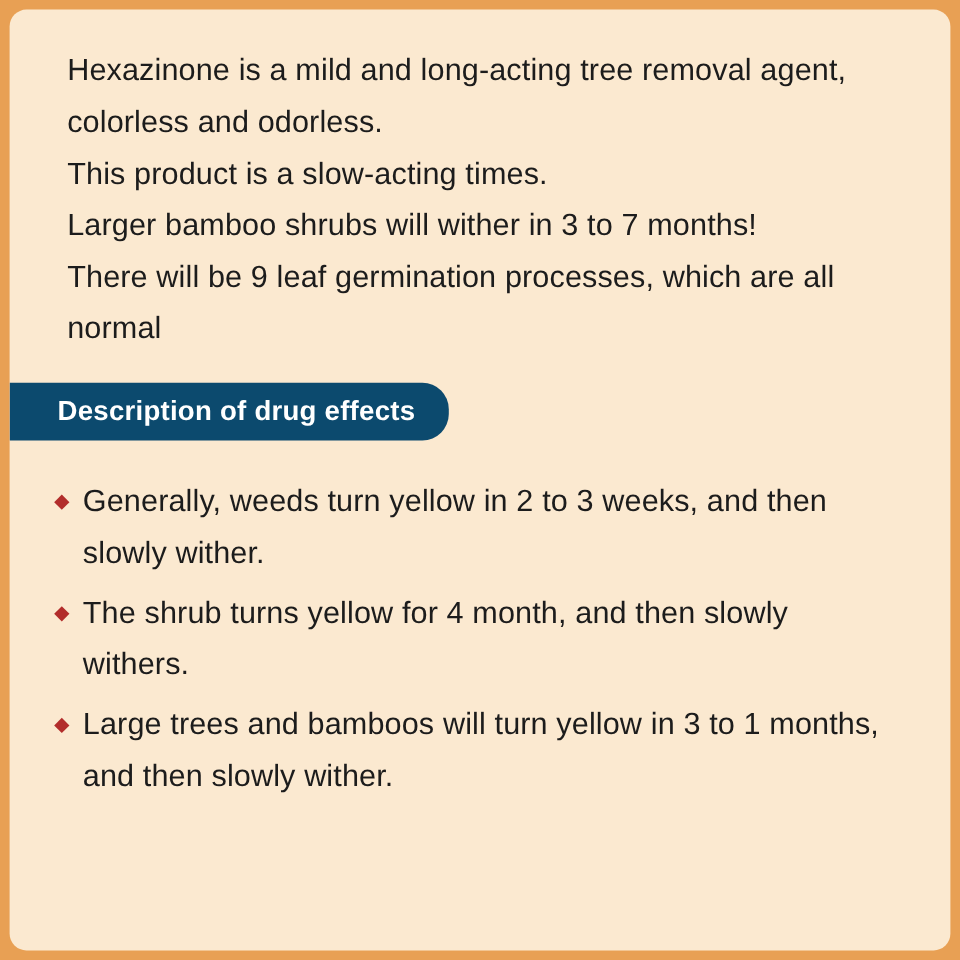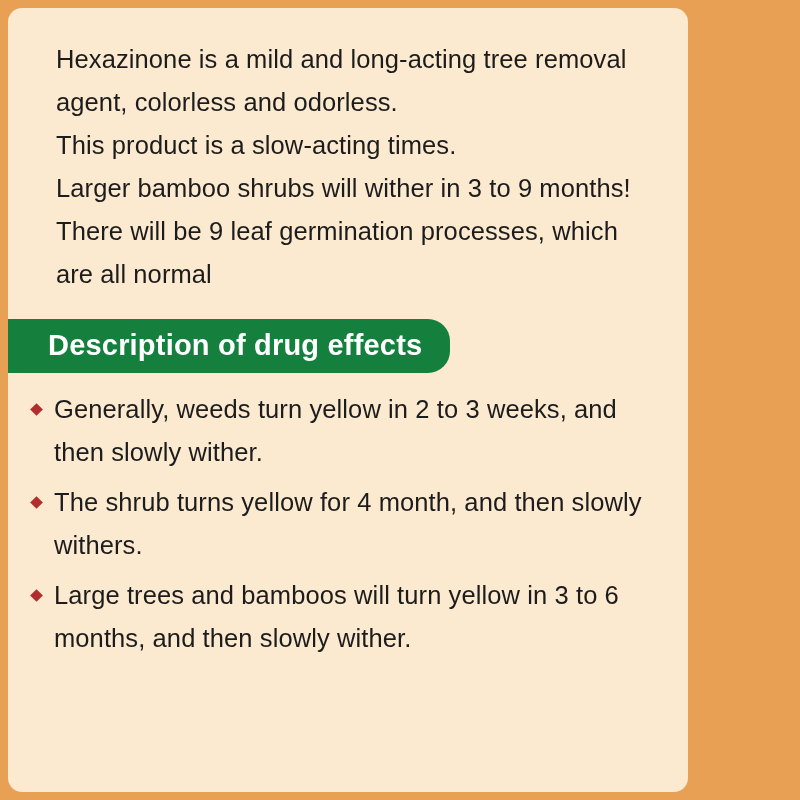--- a/index.html
+++ b/index.html
@@ -10,52 +10,52 @@
     width: 800px;
     height: 800px;
     background: #e8a054;
     font-family: "Liberation Sans", sans-serif;
     overflow: hidden;
   }
   .card {
     position: absolute;
     left: 8px;
     top: 8px;
-    width: 680px;
+    width: 784px;
     height: 784px;
     box-sizing: border-box;
     background: #fbe9d0;
     border-radius: 14px;
     overflow: hidden;
   }
   .intro {
     padding: 30px 40px 0 48px;
   }
   .intro p {
     margin: 0;
     font-size: 25.5px;
     line-height: 43px;
     color: #1c1c1c;
     letter-spacing: 0.1px;
   }
   .section-header {
     margin-top: 23px;
     display: inline-block;
-    background: #15803d;
+    background: #0c4a6e;
     color: #ffffff;
-    font-size: 29px;
+    font-size: 23px;
     font-weight: bold;
     line-height: 1;
     padding: 12px 28px 13px 40px;
     border-top-right-radius: 22px;
     border-bottom-right-radius: 22px;
     letter-spacing: 0.2px;
   }
   .bullets {
-    margin: 3px;
+    margin: 18px;
     padding: 12px 36px 0 21px;
     list-style: none;
   }
   .bullets li {
     position: relative;
     padding-left: 22px;
     margin-bottom: 7px;
     font-size: 25.5px;
     line-height: 43px;
     color: #1c1c1c;
@@ -72,34 +72,34 @@
   }
 </style>
 </head>
 <body>
 
 <div class="card">
 
   <div class="intro">
     <p>Hexazinone is a mild and long-acting tree removal agent, colorless and odorless.</p>
     <p>This product is a slow-acting times.</p>
-    <p>Larger bamboo shrubs will wither in 3 to 9 months!</p>
+    <p>Larger bamboo shrubs will wither in 3 to 7 months!</p>
     <p>There will be 9 leaf germination processes, which are all normal</p>
   </div>
 
   <div class="section-header">Description of drug effects</div>
 
   <ul class="bullets">
     <li>
       <span class="diamond"></span>
       <span>Generally, weeds turn yellow in 2 to 3 weeks, and then slowly wither.</span>
     </li>
     <li>
       <span class="diamond"></span>
       <span>The shrub turns yellow for 4 month, and then slowly withers.</span>
     </li>
     <li>
       <span class="diamond"></span>
-      <span>Large trees and bamboos will turn yellow in 3 to 6 months, and then slowly wither.</span>
+      <span>Large trees and bamboos will turn yellow in 3 to 1 months, and then slowly wither.</span>
     </li>
   </ul>
 
 </div>
 
 </body></html>

